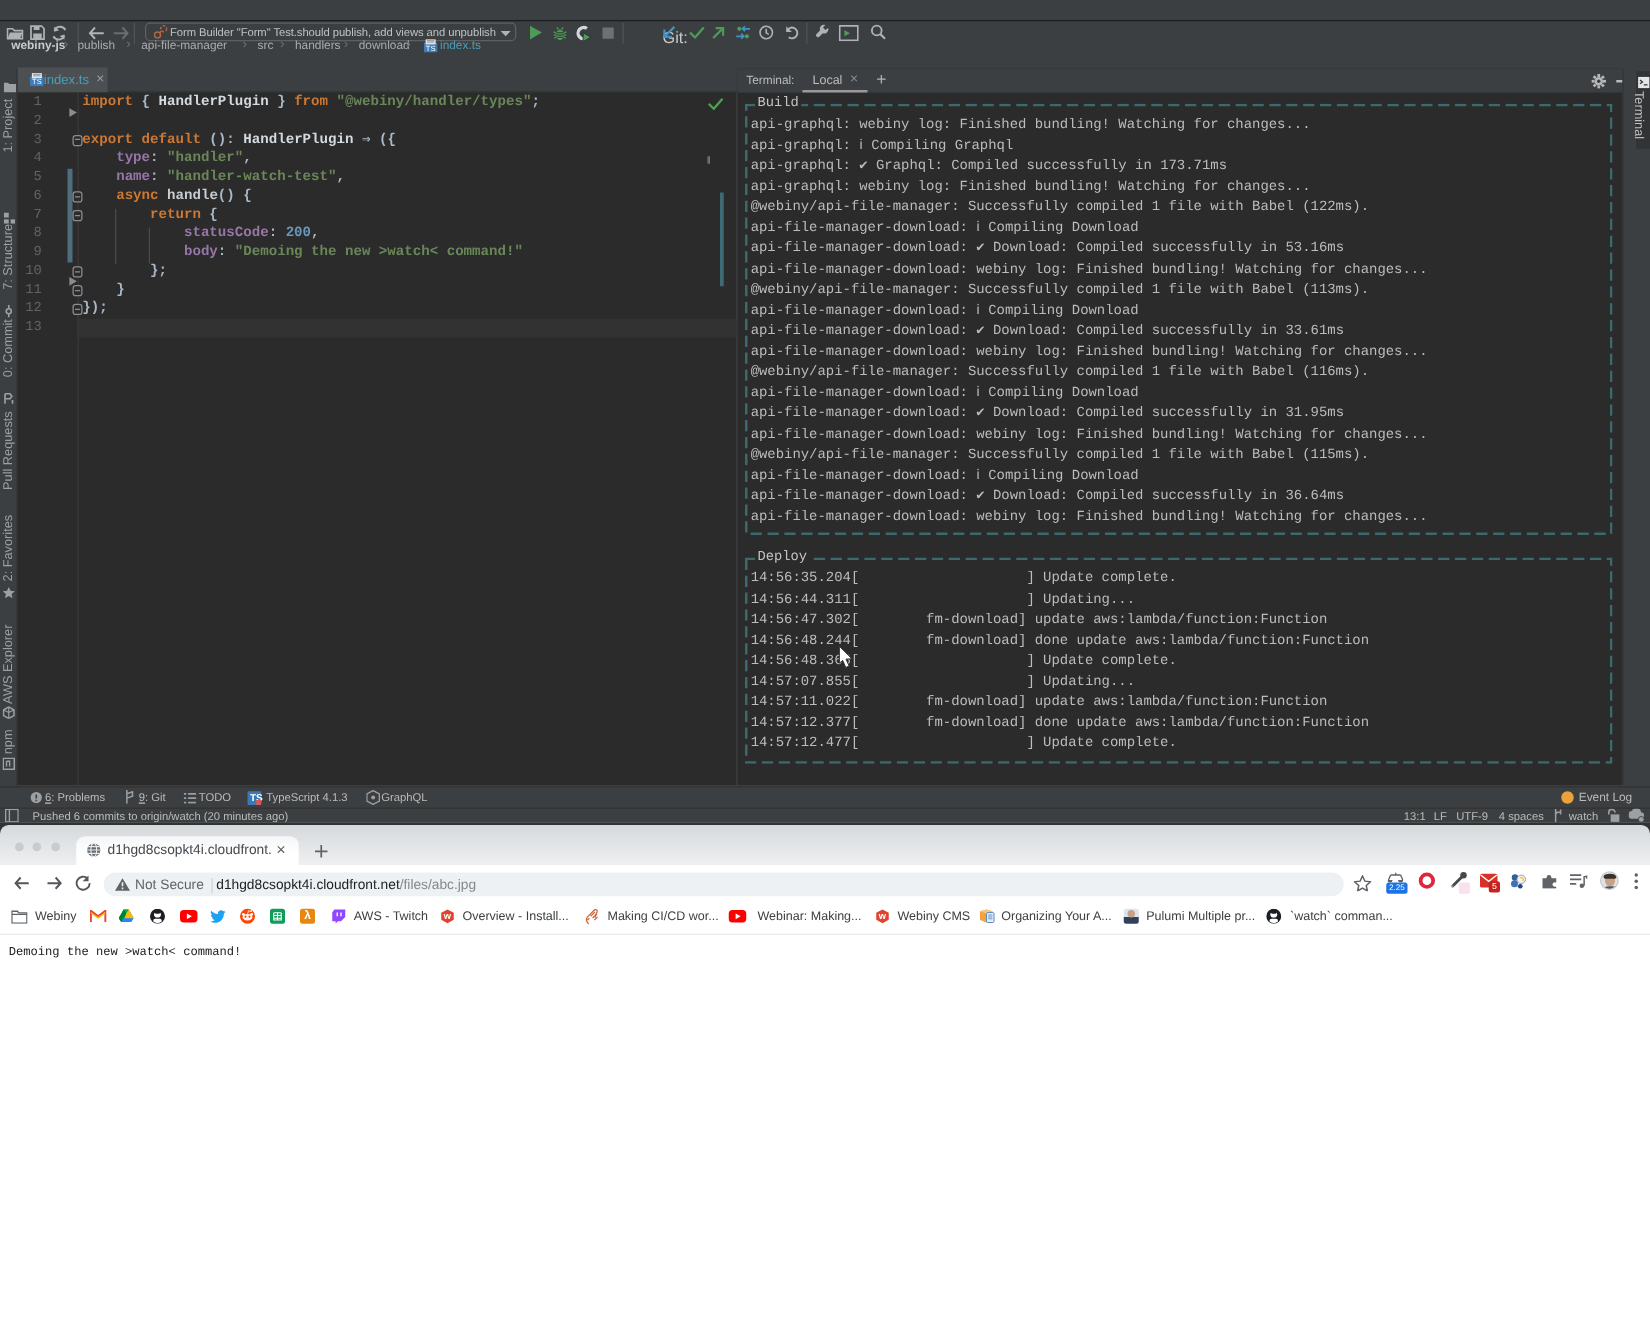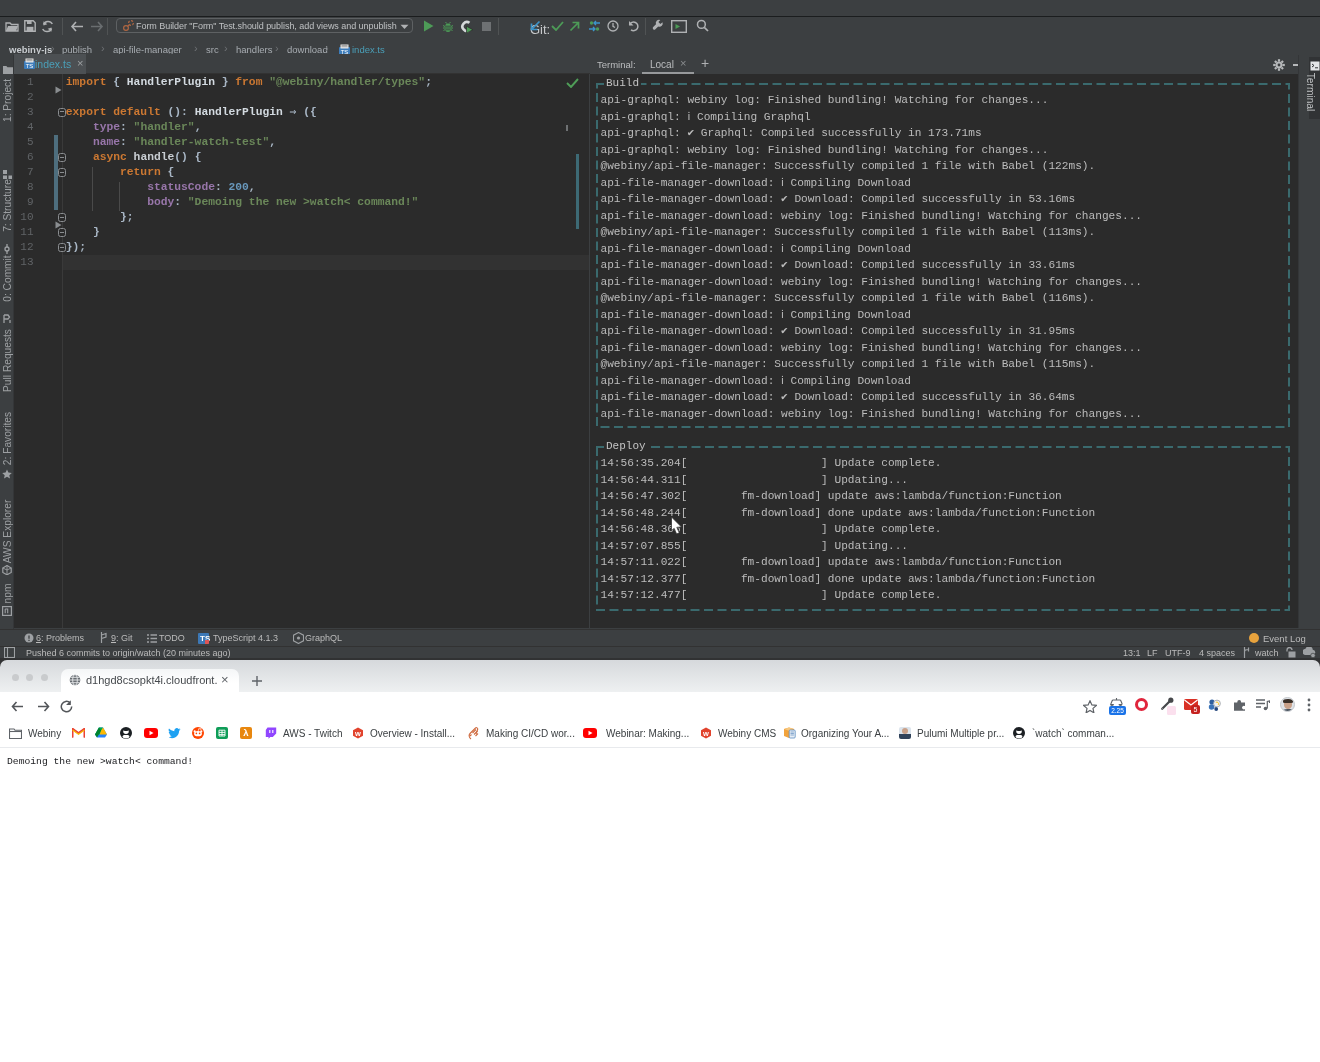--- a/index.html
+++ b/index.html
@@ -5,21 +5,21 @@
 * { margin:0; padding:0; box-sizing:border-box; }
 html,body { width:1320px; height:1062px; overflow:hidden; }
 #page { position:relative; width:1320px; height:1062px; font-family:"Liberation Sans",sans-serif; background:#fff; }
 .abs { position:absolute; }
 
 #ide { position:absolute; left:0; top:0; width:1320px; height:658px; background:#3c3f41; }
 #titlebar { position:absolute; left:0; top:0; width:1320px; height:16px; background:#2e3338; }
 #titlebar .dot { position:absolute; top:4px; width:7px; height:7px; border-radius:50%; background:#81868a; }
 #title-text { position:absolute; top:3px; left:616px; color:#9da2a6; font-size:9.5px; }
 #toolbar { position:absolute; left:0; top:17px; width:1320px; height:20px; }
-#breadcrumbs { position:absolute; left:0; top:41px; width:1206px; height:16px; font-size:9.5px; color:#a8adb2; }
+#breadcrumbs { position:absolute; left:0; top:28px; width:1206px; height:16px; font-size:9.5px; color:#a8adb2; }
 #tabrow { position:absolute; left:0; top:54px; width:1320px; height:20px; background:#3c3f41; border-bottom:1px solid #323232; }
 #edtab { position:absolute; left:14px; top:0; width:72px; height:20px; background:#4c5053; }
 #leftstripe { position:absolute; left:0; top:55px; width:14px; height:574px; background:#3c3f41; border-right:1px solid #343638; }
 #editor { position:absolute; left:14px; top:74px; width:575px; height:554px; background:#2b2b2b; }
 #terminal { position:absolute; left:590px; top:55px; width:708px; height:573px; background:#2b2b2b; }
 #termhead { position:absolute; left:0; top:0; width:708px; height:19px; background:#3c3f41; }
 #rightstripe { position:absolute; right:0; top:55px; width:22px; height:573px; background:#3c3f41; border-left:1px solid #343638; }
 #problemsbar { position:absolute; left:0; top:629px; width:1320px; height:16px; background:#3c3f41; border-top:1px solid #323232; font-size:9px; color:#bbb;padding-left:43px; }
 #statusbar { position:absolute; left:0; top:646px; width:1320px; height:12px; background:#3c3f41; border-top:1px solid #323232; font-size:9px; color:#bbb; }
 .vlabel { position:absolute; color:#9da0a3; font-size:10.2px; white-space:nowrap; transform:rotate(-90deg); transform-origin:center; }
@@ -398,20 +398,29 @@
       <svg class="abs" style="left:11px;top:9px" width="13" height="11" viewBox="0 0 13 11">
           <path d="M5.5 1 L1.5 5.5 L5.5 10 M1.5 5.5 H12" fill="none" stroke="#53565a" stroke-width="1.6"></path>
         </svg>
       <svg class="abs" style="left:37px;top:9px" width="13" height="11" viewBox="0 0 13 11">
           <path d="M7.5 1 L11.5 5.5 L7.5 10 M11.5 5.5 H1" fill="none" stroke="#53565a" stroke-width="1.6"></path>
         </svg>
       <svg class="abs" style="left:60px;top:8px" width="13" height="13" viewBox="0 0 13 13">
           <path d="M11.7 6.5 A5.2 5.2 0 1 1 10.1 2.8" fill="none" stroke="#53565a" stroke-width="1.5"></path>
           <path d="M10.8 0.3 V5 H6.1 z" fill="#53565a"></path>
         </svg>
+      <div id="omnibox">
+        <svg class="abs" style="left:9px;top:4px" width="12" height="11" viewBox="0 0 12 11">
+            <path d="M6 0.5 L12 10.5 H0 z" fill="#5f6368"></path>
+            <path d="M6 3.8 V7 M6 7.9 V9.4" stroke="#eef1f3" stroke-width="1.3"></path>
+          </svg>
+        <span style="position:absolute;left:25px;top:3.5px">Not Secure</span>
+        <span style="position:absolute;left:85px;top:2px;color:#d0d3d6;font-size:13px">|</span>
+        <span style="position:absolute;left:90px;top:3.5px;color:#202124;font-size:11px">d1hgd8csopkt4i.cloudfront.net<span style="color:#84898d">/files/abc.jpg</span></span>
+      </div>
       <svg class="abs" style="left:1083px;top:8px" width="14" height="13" viewBox="0 0 14 13">
           <path d="M7 0.8 L8.9 4.9 L13.4 5.4 L10 8.4 L10.9 12.8 L7 10.5 L3.1 12.8 L4 8.4 L0.6 5.4 L5.1 4.9 z" fill="none" stroke="#5f6368" stroke-width="1.2"></path>
         </svg>
       <svg class="abs" style="left:1110px;top:6px" width="13" height="10" viewBox="0 0 13 10">
           <path d="M6.5 0 V2 M2.5 2 H10.5 M2.5 2 L0.8 6 M10.5 2 L12.2 6" stroke="#5f6368" stroke-width="1.1" fill="none"></path>
           <path d="M0 6 a2 2 0 0 0 4 0 z M8.5 6 a2 2 0 0 0 4 0 z" fill="#5f6368"></path>
         </svg>
       <div class="abs" style="left:1109px;top:14px;width:17px;height:9px;background:#1a73e8;border-radius:2px;color:#fff;font-size:6.5px;text-align:center;line-height:9px">2.25</div>
       <div class="abs" style="left:1135px;top:6px;width:13px;height:13px;border-radius:50%;border:3.2px solid #e0253c"></div>
       <svg class="abs" style="left:1160px;top:5px" width="14" height="14" viewBox="0 0 14 14">

